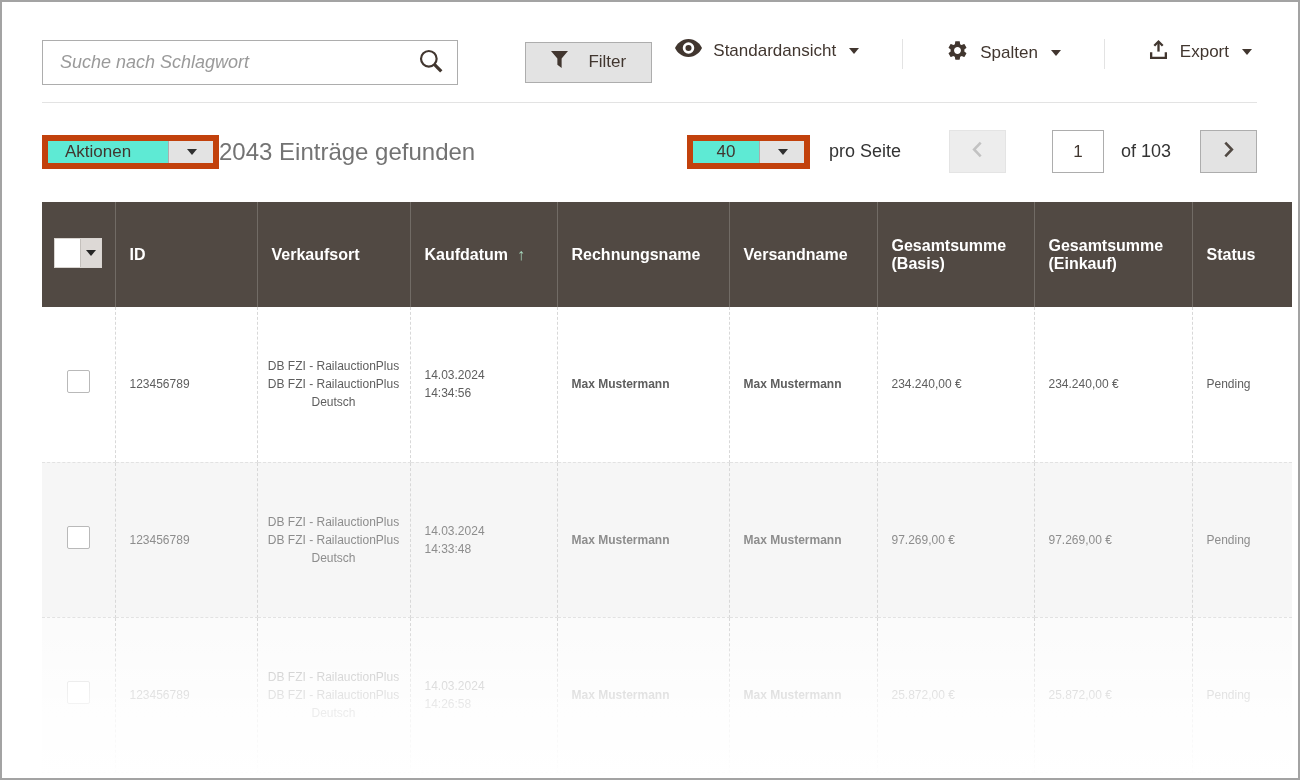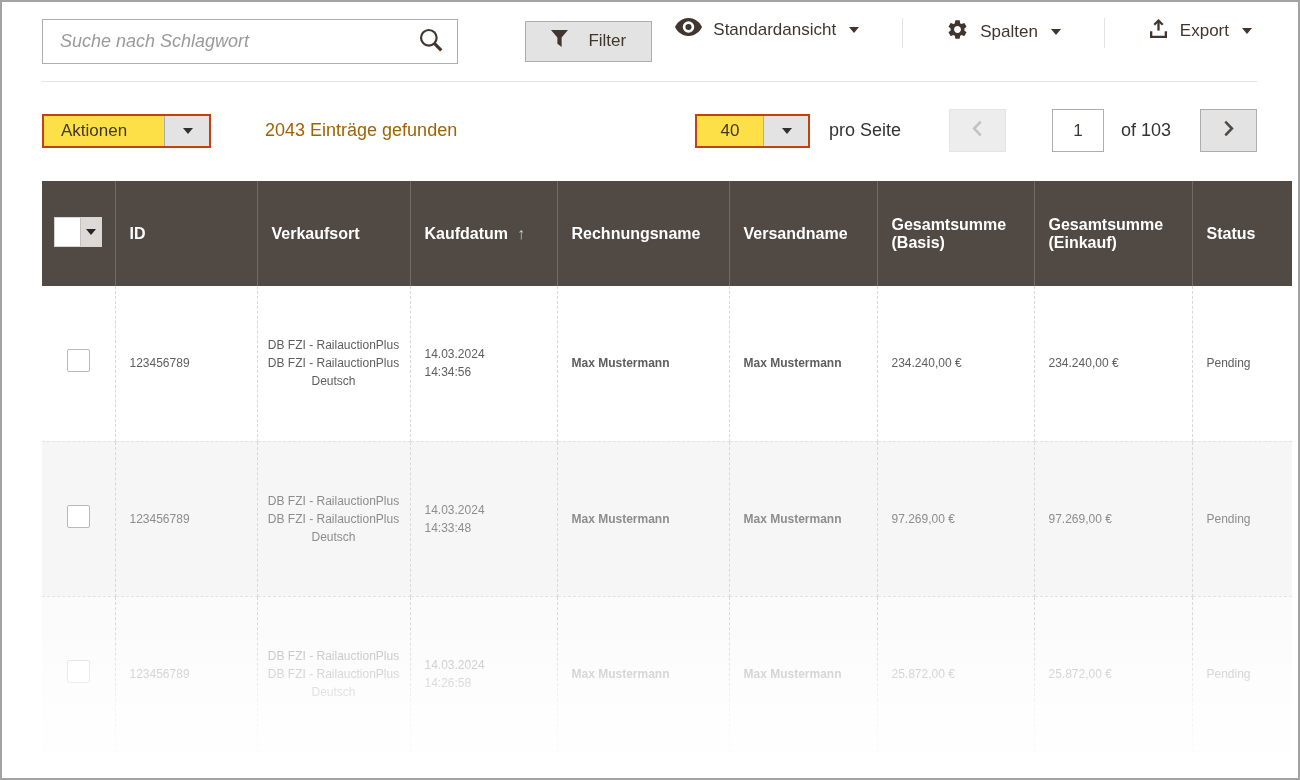--- a/index.html
+++ b/index.html
@@ -5,21 +5,21 @@
   * { margin:0; padding:0; box-sizing:border-box; }
   html,body { width:1300px; height:780px; }
   body {
     font-family: "Liberation Sans", "DejaVu Sans", sans-serif;
     background:#fff;
     border:2px solid #a3a3a3;
     position:relative;
     overflow:hidden;
     color:#41362f;
   }
-  .content { padding:16px 41px 0 40px; }
+  .content { padding:37px 41px 0 40px; }
 
   
   .toolbar1 { display:flex; align-items:center; height:46px; }
   .search-wrap {
     width:426px; height:45px; border:1px solid #adadad; background:#fff;
     display:flex; align-items:center;
   }
   .search-wrap input {
     flex:1; border:none; outline:none; height:100%; padding:0 6px 0 17px;
     font-size:18px; color:#41362f; font-family:inherit; background:transparent;
@@ -36,25 +36,25 @@
   .tool { display:flex; align-items:center; gap:11px; padding:0 23px; font-size:17px; cursor:pointer; white-space:nowrap; }
   .tool:last-child { padding-right:5px; }
   .vdiv { width:1px; height:30px; background:#e3e3e3; }
   .caret { width:0; height:0; border-left:5px solid transparent; border-right:5px solid transparent;
     border-top:6px solid #41362f; display:inline-block; margin-left:2px; }
 
   .rule { height:1px; background:#e3e3e3; margin-top:17px; }
 
   
   .toolbar2 { margin-top:27px; display:flex; align-items:center; }
-  .split-btn { display:inline-flex; height:34px; border:2px solid #c2410c; background:#fde047; }
+  .split-btn { display:inline-flex; height:34px; border:6px solid #c2410c; background:#5eead4; }
   .split-label { display:flex; align-items:center; padding:0 20px 0 17px; font-size:17px; min-width:120px; }
   .split-caret { width:45px; background:#e3e3e3; border-left:1px solid #adadad;
     display:flex; align-items:center; justify-content:center; cursor:pointer; }
-  .records { margin-left:54px; font-size:18px; color:#a16207; }
+  .records { font-size:24px; color:#737373; }
   .pager { margin-left:auto; display:flex; align-items:center; }
   .pp-value { display:flex; align-items:center; justify-content:center; min-width:66px; font-size:17px; }
   .pp-label { margin-left:19px; font-size:18px; color:#333; }
   .nav-btn { width:57px; height:43px; display:flex; align-items:center; justify-content:center; cursor:pointer; }
   .nav-prev { margin-left:48px; background:#ededed; border:1px solid #e4e4e4; }
   .page-input { margin-left:46px; width:52px; height:43px; border:1px solid #adadad; text-align:center;
     font-size:17px; color:#41362f; font-family:inherit; outline:none; }
   .of-label { margin-left:17px; font-size:18px; color:#333; }
   .nav-next { margin-left:29px; background:#e3e3e3; border:1px solid #adadad; }
 

